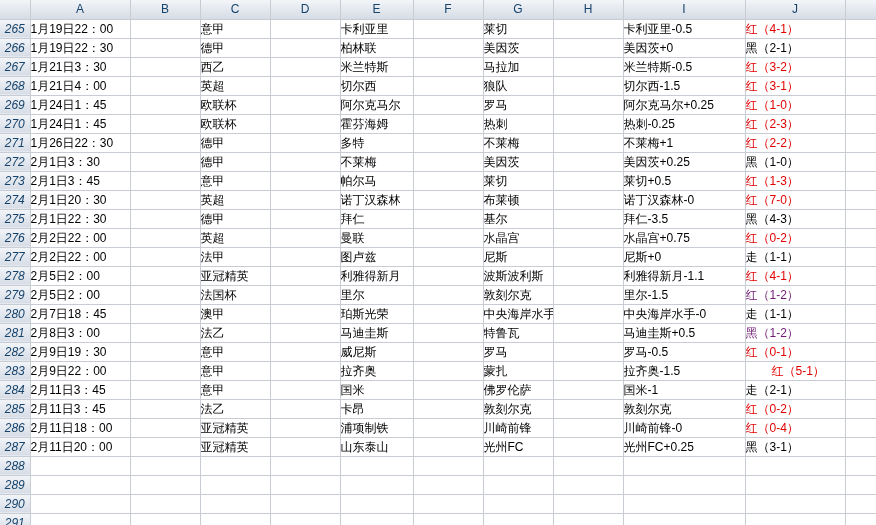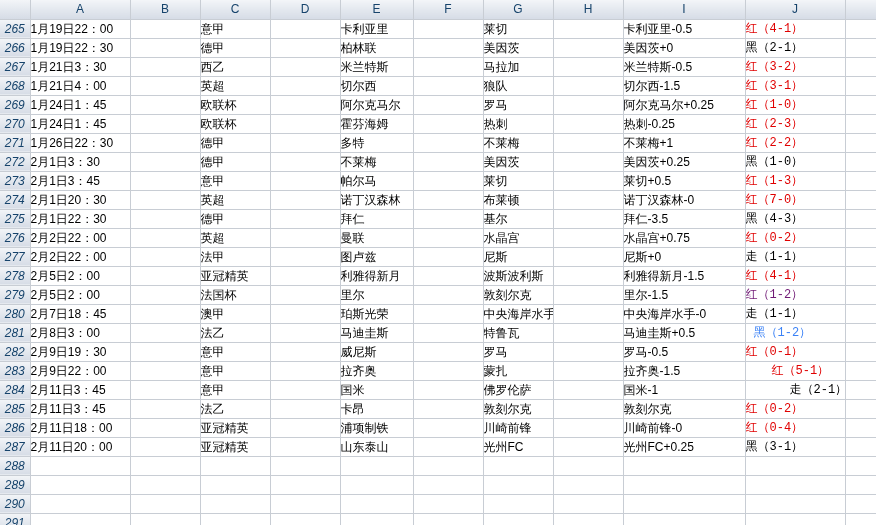--- a/index.html
+++ b/index.html
@@ -76,21 +76,21 @@
   col.c-b  { width: 70px; }
   col.c-c  { width: 70px; }
   col.c-d  { width: 70px; }
   col.c-e  { width: 73px; }
   col.c-f  { width: 70px; }
   col.c-g  { width: 70px; }
   col.c-h  { width: 70px; }
   col.c-i  { width: 122px; }
   col.c-j  { width: 100px; }
   col.c-k  { width: 70px; }
-  .center { text-align: center; font-family: Liberation Mono, monospace; }
+  .center { text-align: center; }
 </style>
 </head>
 <body>
 
 <div id="sheet">
   <table class="grid">
     <colgroup>
       <col class="c-rh">
         <col class="c-a">
         <col class="c-b">
@@ -307,21 +307,21 @@
         <tr>
           <td class="rowhdr">278</td>
           <td class="cell">2月5日2：00</td>
           <td class="cell"></td>
           <td class="cell">亚冠精英</td>
           <td class="cell"></td>
           <td class="cell">利雅得新月</td>
           <td class="cell"></td>
           <td class="cell">波斯波利斯</td>
           <td class="cell"></td>
-          <td class="cell">利雅得新月-1.5</td>
+          <td class="cell">利雅得新月-1.1</td>
           <td class="cell center" style="color: rgb(224, 0, 0);">红（4-1）</td>
           <td class="cell"></td>
         </tr>
         <tr>
           <td class="rowhdr">279</td>
           <td class="cell">2月5日2：00</td>
           <td class="cell"></td>
           <td class="cell">法国杯</td>
           <td class="cell"></td>
           <td class="cell">里尔</td>
@@ -350,21 +350,21 @@
           <td class="rowhdr">281</td>
           <td class="cell">2月8日3：00</td>
           <td class="cell"></td>
           <td class="cell">法乙</td>
           <td class="cell"></td>
           <td class="cell">马迪圭斯</td>
           <td class="cell"></td>
           <td class="cell">特鲁瓦</td>
           <td class="cell"></td>
           <td class="cell">马迪圭斯+0.5</td>
-          <td class="cell center" style="color: #3b82f6; padding-left: 8px;">黑（1-2）</td>
+          <td class="cell center" style="color: #701a75;">黑（1-2）</td>
           <td class="cell"></td>
         </tr>
         <tr>
           <td class="rowhdr">282</td>
           <td class="cell">2月9日19：30</td>
           <td class="cell"></td>
           <td class="cell">意甲</td>
           <td class="cell"></td>
           <td class="cell">威尼斯</td>
           <td class="cell"></td>
@@ -392,21 +392,21 @@
           <td class="rowhdr">284</td>
           <td class="cell">2月11日3：45</td>
           <td class="cell"></td>
           <td class="cell">意甲</td>
           <td class="cell"></td>
           <td class="cell">国米</td>
           <td class="cell"></td>
           <td class="cell">佛罗伦萨</td>
           <td class="cell"></td>
           <td class="cell">国米-1</td>
-          <td class="cell center" style="color: rgb(0, 0, 0); padding-left: 44px;">走（2-1）</td>
+          <td class="cell center" style="color: rgb(0, 0, 0);">走（2-1）</td>
           <td class="cell"></td>
         </tr>
         <tr>
           <td class="rowhdr">285</td>
           <td class="cell">2月11日3：45</td>
           <td class="cell"></td>
           <td class="cell">法乙</td>
           <td class="cell"></td>
           <td class="cell">卡昂</td>
           <td class="cell"></td>

